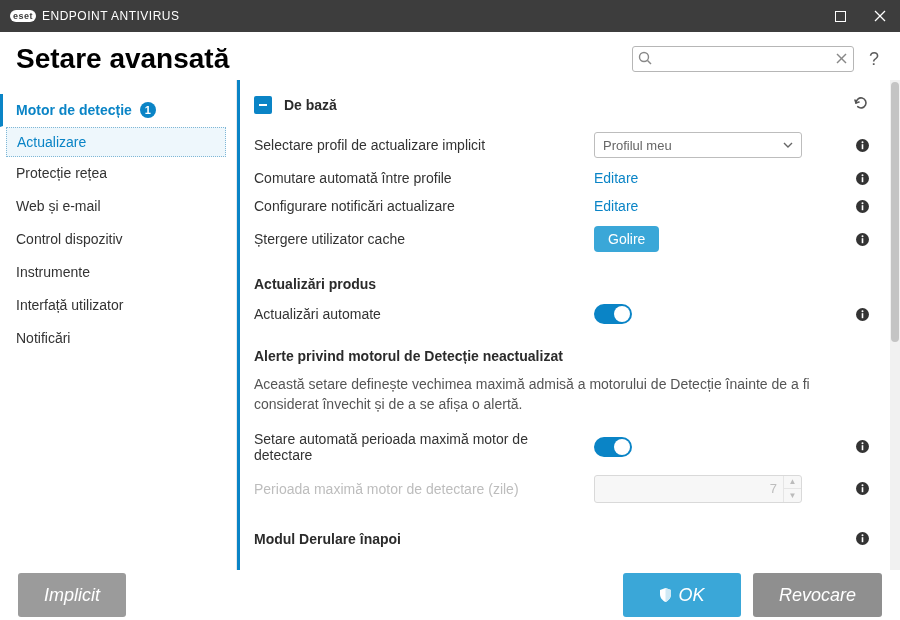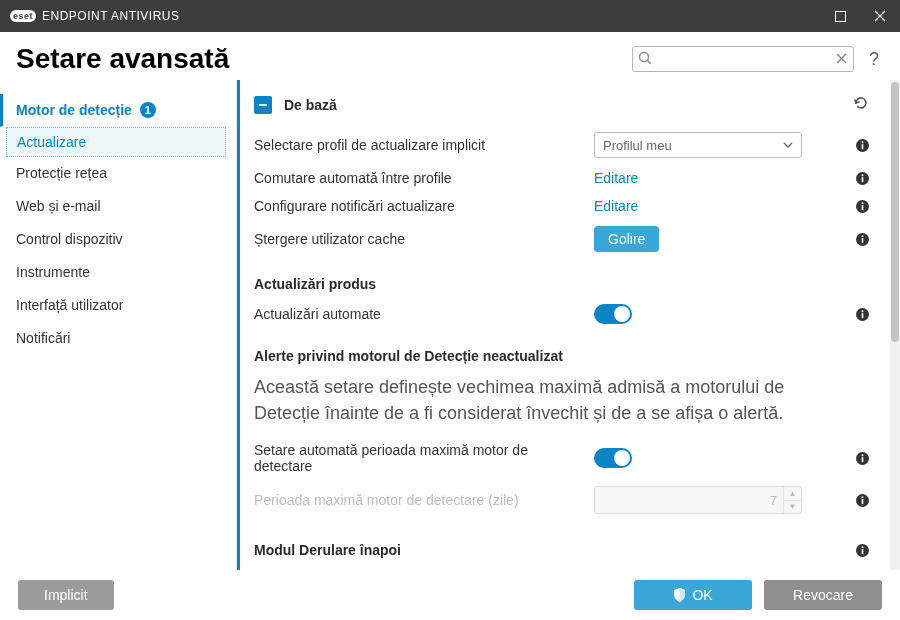--- a/index.html
+++ b/index.html
@@ -51,36 +51,36 @@
 
   .select { width: 208px; height: 26px; border: 1px solid #bdbdbd; border-radius: 3px; background: #fff; display: flex; align-items: center; padding: 0 8px; color: #666; font-size: 13px; justify-content: space-between; cursor: pointer; }
   .select .chev { color: #666; }
 
   .pill { background: #3aa7d8; color: #fff; border: none; border-radius: 4px; height: 26px; padding: 0 14px; font-size: 14px; cursor: pointer; }
 
   .toggle { width: 38px; height: 20px; border-radius: 10px; background: #0a84c6; position: relative; cursor: pointer; }
   .toggle .knob { position: absolute; top: 2px; right: 2px; width: 16px; height: 16px; background: #fff; border-radius: 50%; }
 
   .subhead { font-weight: 700; font-size: 14px; color: #2b2b2b; padding: 18px 0 6px 0; }
-  .desc { font-size: 18px; color: #555; line-height: 1.45; padding: 4px 0 10px 0; max-width: 560px; }
+  .desc { font-size: 14px; color: #555; line-height: 1.45; padding: 4px 0 10px 0; max-width: 560px; }
 
   .numbox { width: 208px; height: 28px; border: 1px solid #d9d9d9; border-radius: 3px; background: #f7f7f7; display: flex; align-items: center; justify-content: flex-end; color: #bdbdbd; font-size: 13px; }
   .numbox .val { padding: 0 6px; }
   .numbox .spin { width: 18px; height: 100%; border-left: 1px solid #e5e5e5; display: flex; flex-direction: column; }
   .numbox .spin div { flex:1; display:flex; align-items:center; justify-content:center; font-size:8px; color:#bbb; }
   .numbox .spin div:first-child { border-bottom:1px solid #e5e5e5; }
 
   
   .fake-scroll { width: 10px; background: #f1f1f1; display: flex; flex-direction: column; }
   .fake-scroll .thumb { background: #c4c4c4; width: 8px; margin: 2px auto 0 auto; height: 260px; border-radius: 4px; }
 
   
   .footer { height: 50px; display: flex; align-items: center; padding: 0 18px; gap: 12px; }
   .footer .spacer { flex:1; }
-  .btn { height: 30px; border-radius: 3px; border: none; padding: 0 26px; font-size: 14px; cursor: pointer; color: #fff; display: inline-flex; align-items:center; gap:6px; }
+  .btn { height: 44px; border-radius: 3px; border: none; padding: 0 26px; font-size: 18px; cursor: pointer; color: #fff; display: inline-flex; align-items:center; gap:6px;font-style:italic; }
   .btn.grey { background: #9b9b9b; }
   .btn.blue { background: #3aa7d8; min-width:118px; justify-content:center; }
   .btn.dgrey { background: #8f8f8f; min-width:118px; justify-content:center; }
 
   .eset-badge { display:inline-flex; align-items:center; justify-content:center; background:#fff; color:#3d3d3d; font-weight:700; font-size:9px; padding:1px 3px; border-radius:6px; letter-spacing:.5px; }
 </style>
 </head>
 <body>
 
 <div class="titlebar">

